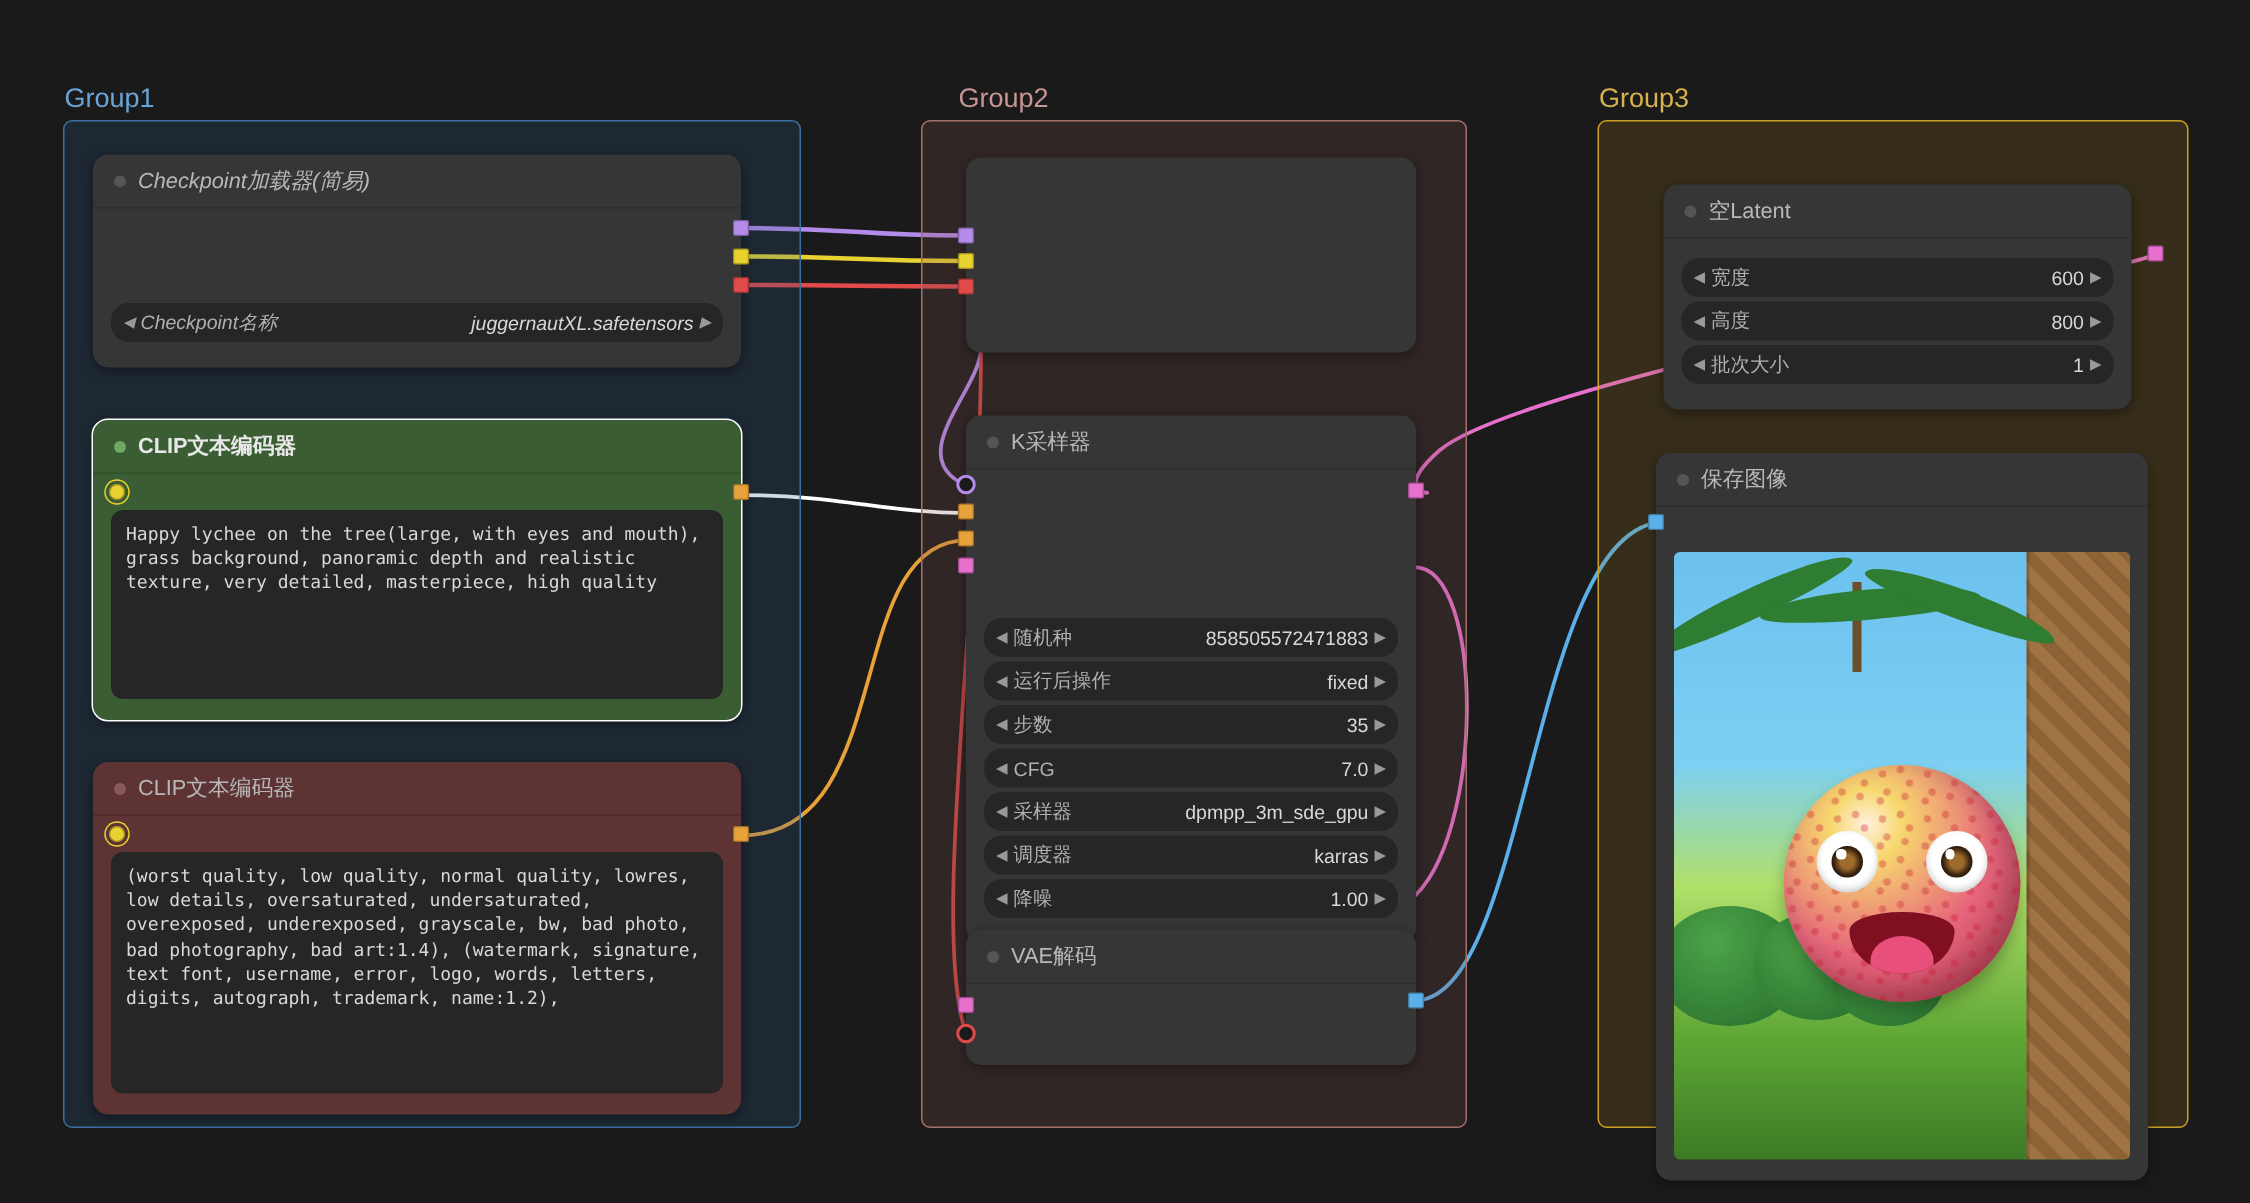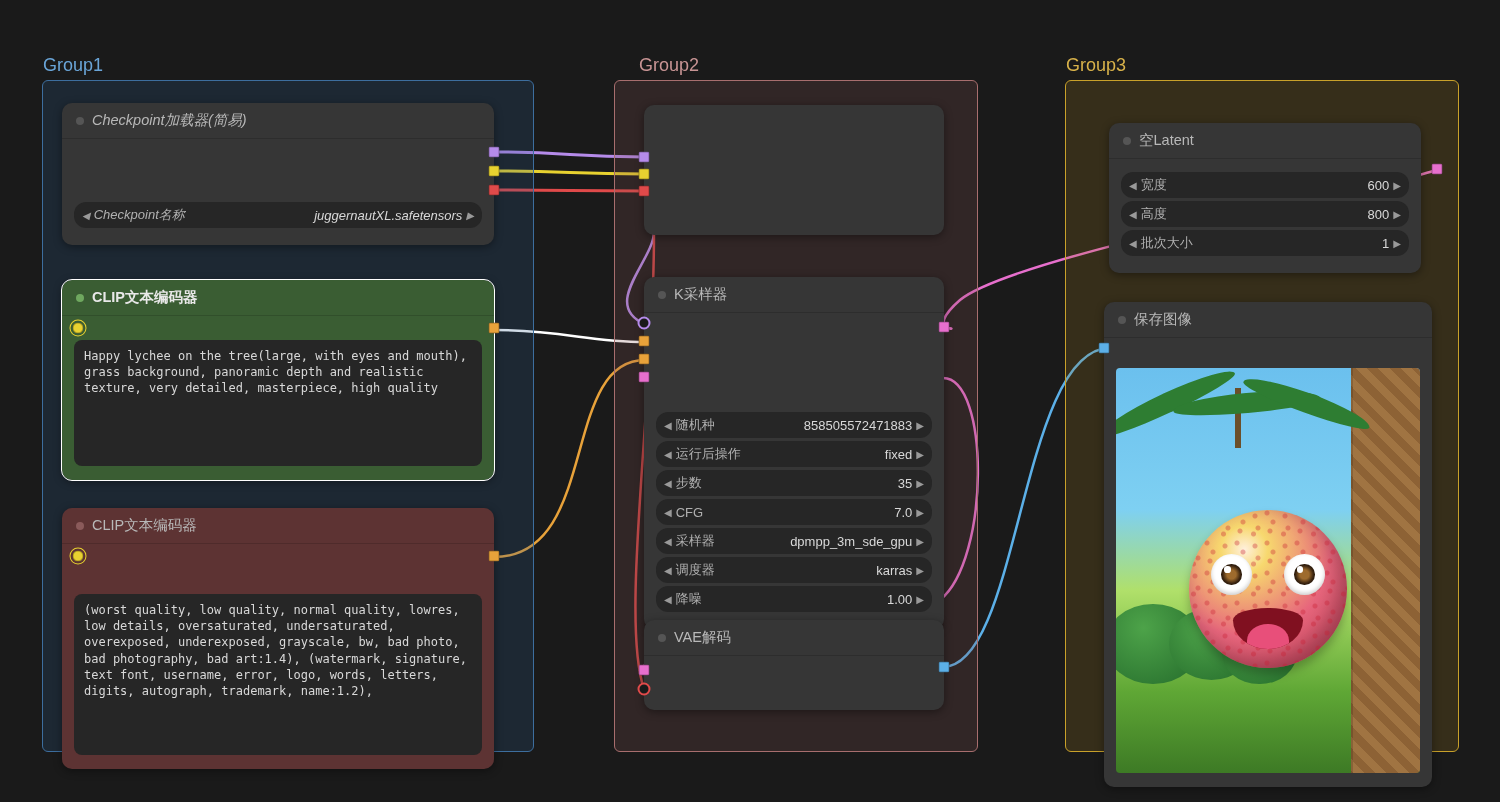--- a/index.html
+++ b/index.html
@@ -231,21 +231,21 @@
   <span class="port circle" style="left:16px; top:48px; background:#e8d230; box-shadow:0 0 0 2px #3a5d33, 0 0 0 3px #e8d230;"></span>
   <span class="port" style="left:432px; top:48px; background:#e8a23a;"></span>
 </div>
 
 <div class="node" style="left:62px; top:508px; width:432px; background:#5d3333;">
   <div class="node-header">
       <span class="dot" style="background:#8a5a5a;"></span>
     <span>CLIP文本编码器</span>
   </div>
   <div class="node-body" style="padding-top:24px;">
-    <div class="textarea-widget" style="min-height:145px;margin-top:26px;">(worst quality, low quality, normal quality, lowres, low details, oversaturated, undersaturated, overexposed, underexposed, grayscale, bw, bad photo, bad photography, bad art:1.4), (watermark, signature, text font, username, error, logo, words, letters, digits, autograph, trademark, name:1.2),</div>
+    <div class="textarea-widget" style="min-height:145px;">(worst quality, low quality, normal quality, lowres, low details, oversaturated, undersaturated, overexposed, underexposed, grayscale, bw, bad photo, bad photography, bad art:1.4), (watermark, signature, text font, username, error, logo, words, letters, digits, autograph, trademark, name:1.2),</div>
   </div>
   <span class="port circle" style="left:16px; top:48px; background:#e8d230; box-shadow:0 0 0 2px #5d3333, 0 0 0 3px #e8d230;"></span>
   <span class="port" style="left:432px; top:48px; background:#e8a23a;"></span>
 </div>
 
 <div class="node" style="left:644px; top:105px; width:300px; height:130px;">
   <span class="port" style="left:0px; top:52px; background:#b58bea;"></span>
   <span class="port" style="left:0px; top:69px; background:#e8d230;"></span>
   <span class="port" style="left:0px; top:86px; background:#e04a4a;"></span>
 </div>

